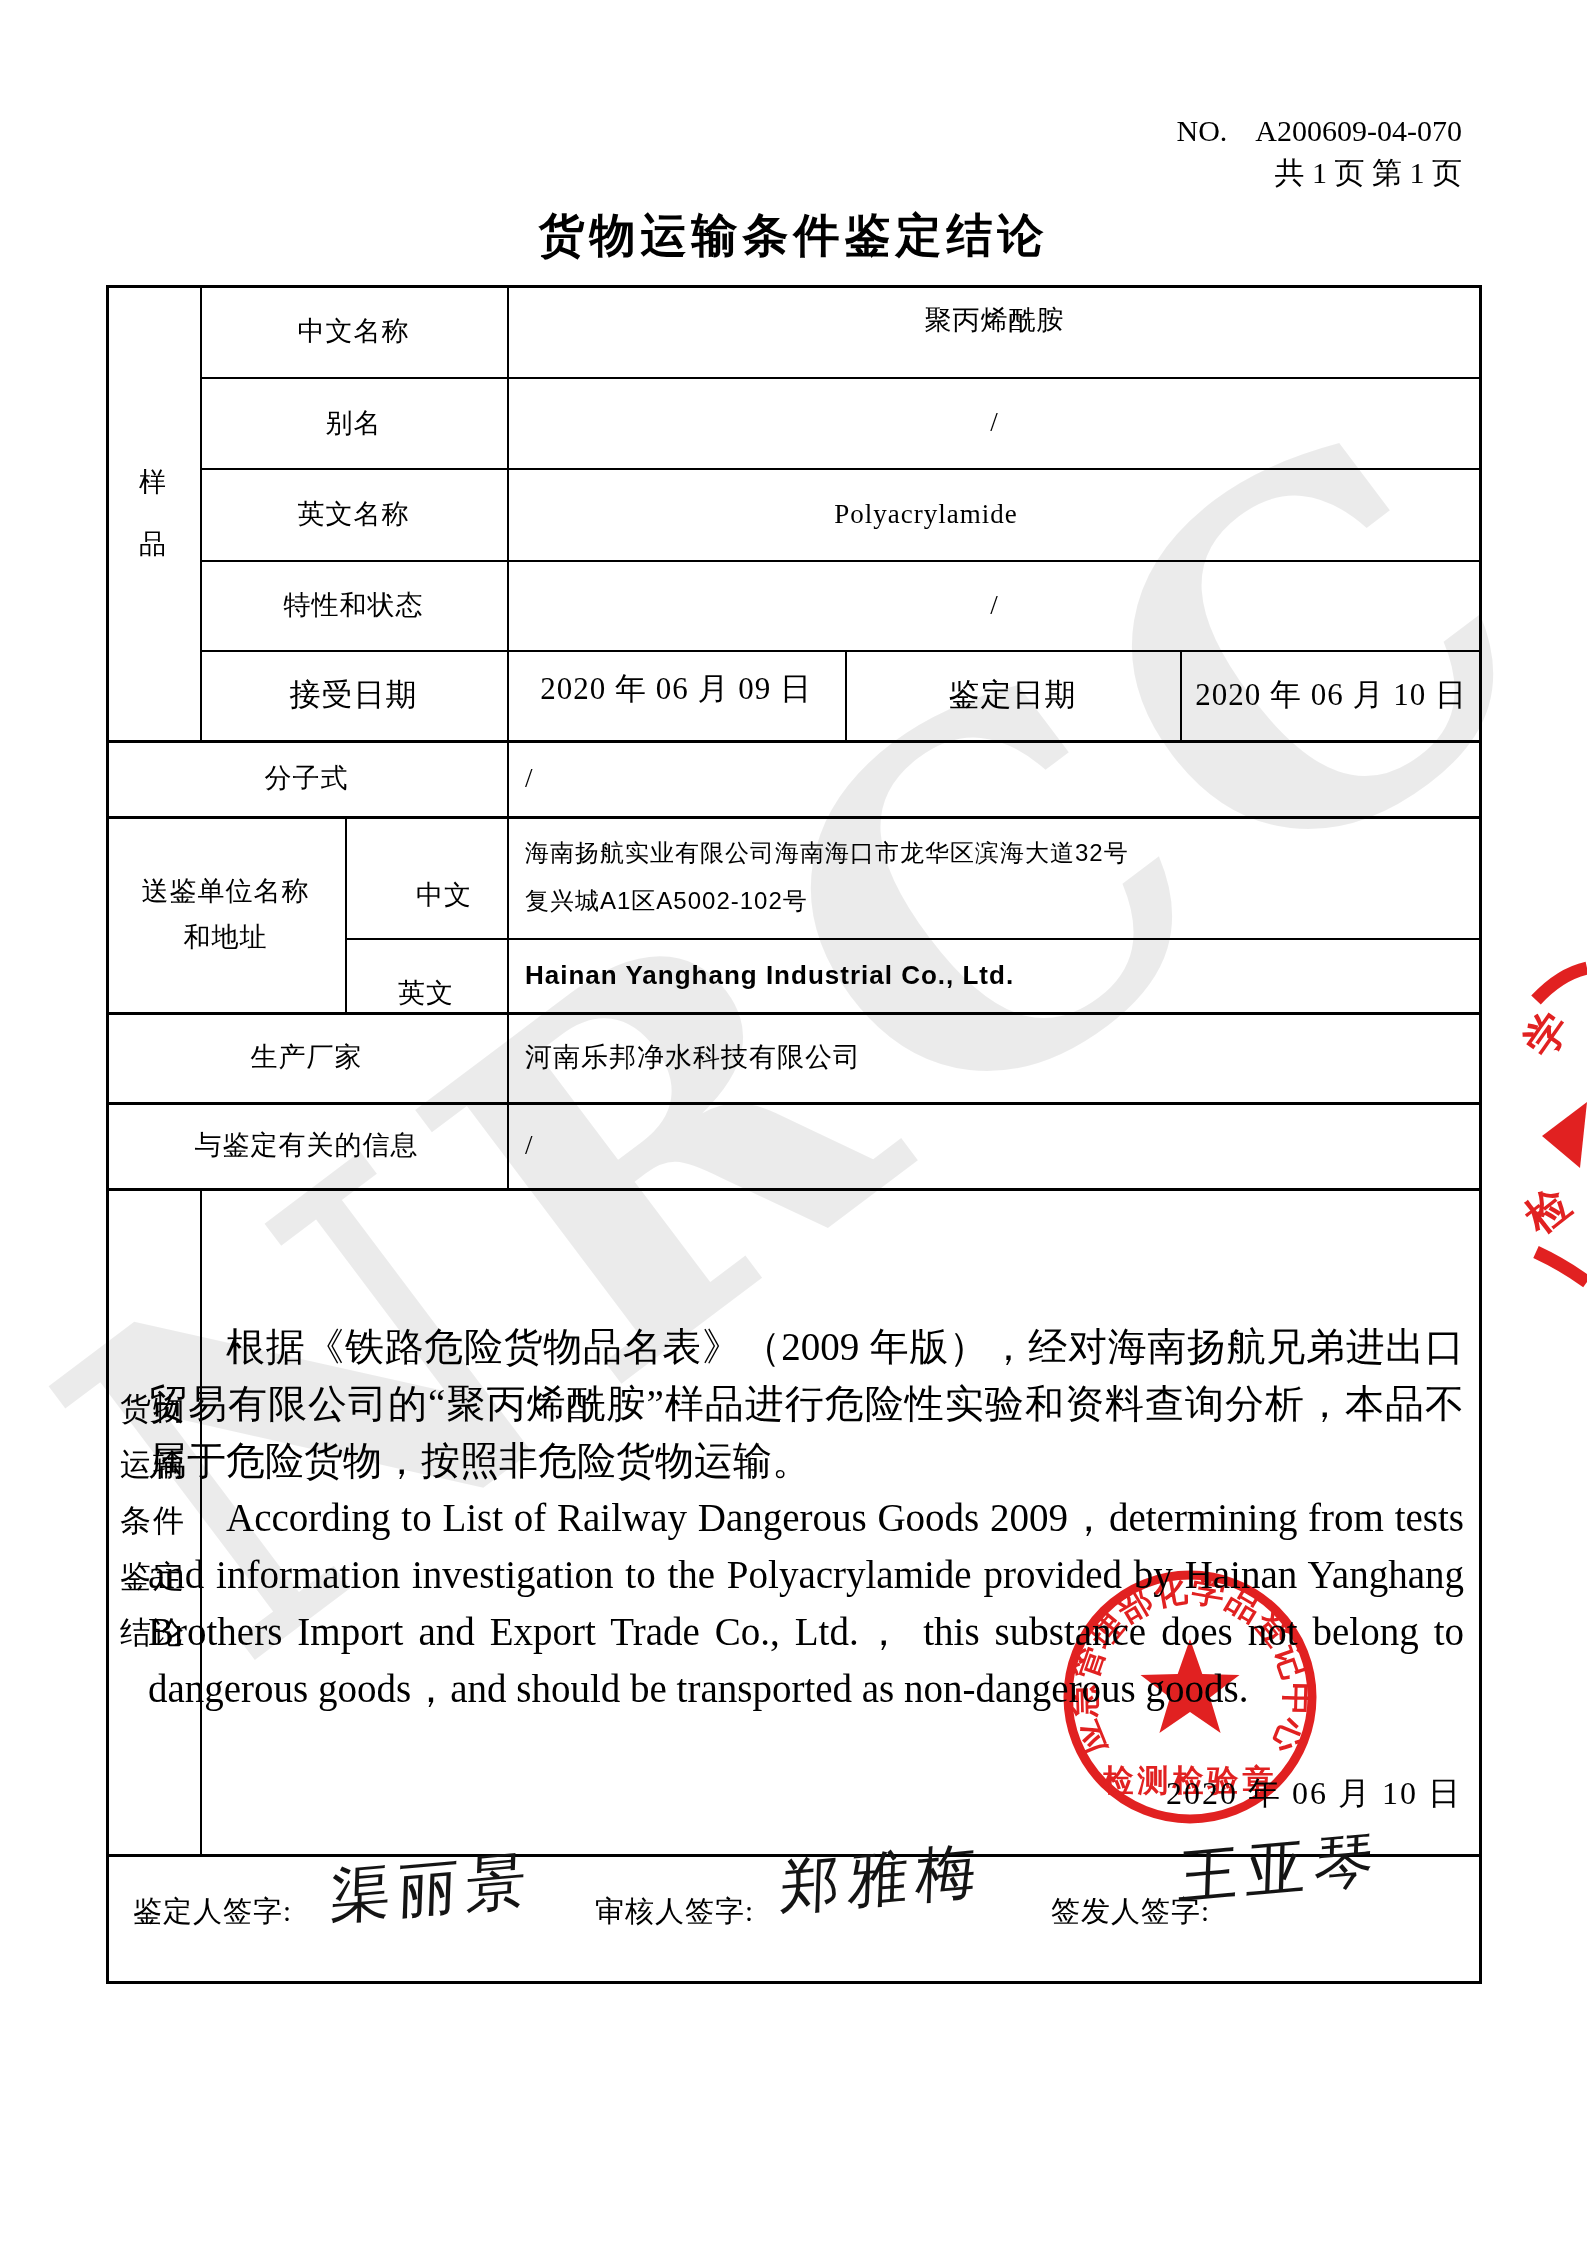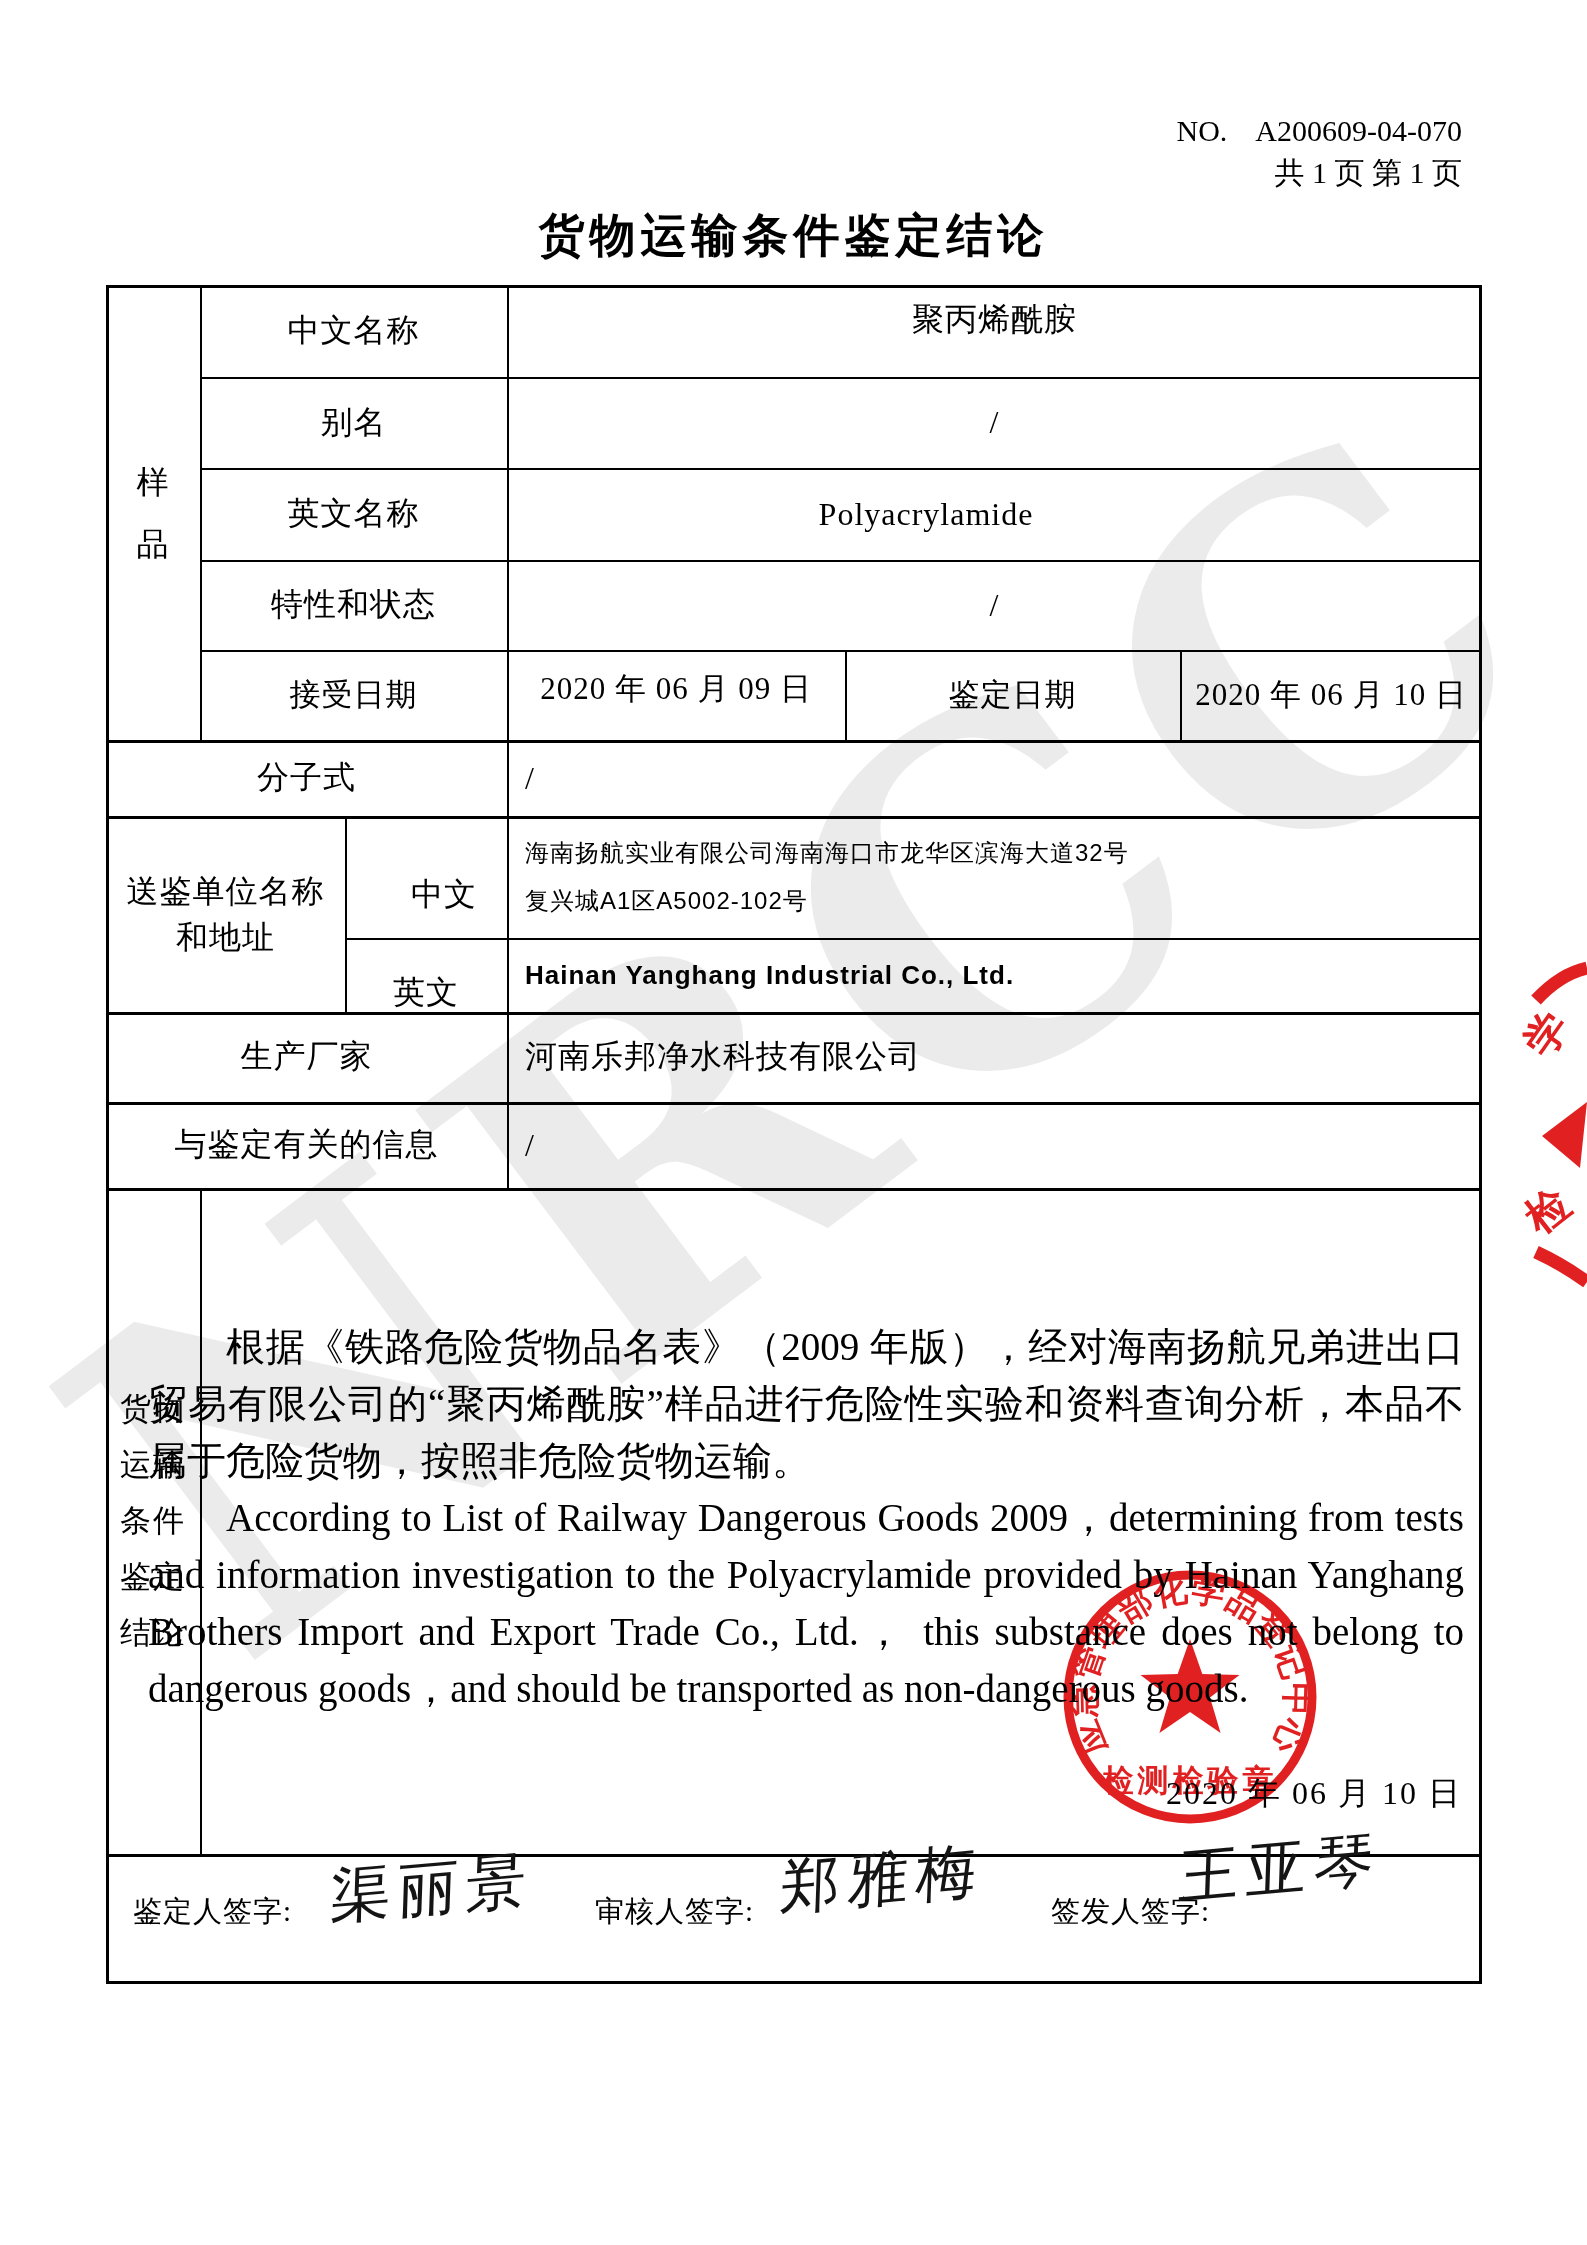--- a/index.html
+++ b/index.html
@@ -23,21 +23,21 @@
   .title{
     position:absolute;top:205px;left:0;width:100%;margin:0;text-align:center;
     font-size:46px;font-weight:bold;letter-spacing:5px;z-index:3;
   }
   
   .outer{position:absolute;left:106px;top:285px;width:1376px;height:1699px;
          border:3px solid #000;box-sizing:border-box;z-index:2;background:transparent;}
   .lh,.lv{position:absolute;background:#000;z-index:2;}
   
   .cell{position:absolute;display:flex;align-items:center;justify-content:center;
-        z-index:3;font-size:32px;letter-spacing:1px;}
+        z-index:3;font-size:27px;letter-spacing:1px;}
   .cell.left{justify-content:flex-start;}
   .vstack{flex-direction:column;}
   .sans{font-family:"Liberation Sans","DejaVu Sans",sans-serif;}
   .addr{font-size:24px;line-height:30px;}
   .en-co{font-size:26px;font-weight:600;}
   
   .side-label{line-height:56px;font-size:31px;letter-spacing:2px;text-align:center;}
   .concl-text{position:absolute;left:148px;top:1318px;width:1316px;z-index:3;}
   .para{margin:0;font-size:39px;line-height:57px;text-align:justify;text-indent:2em;}
   .concl-date{position:absolute;left:1000px;top:1772px;width:462px;text-align:right;

